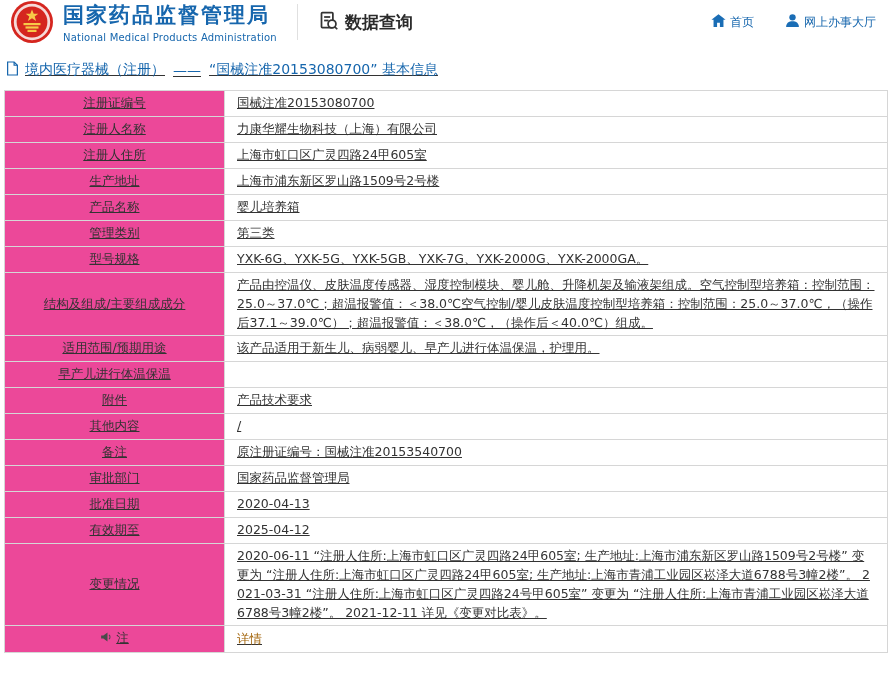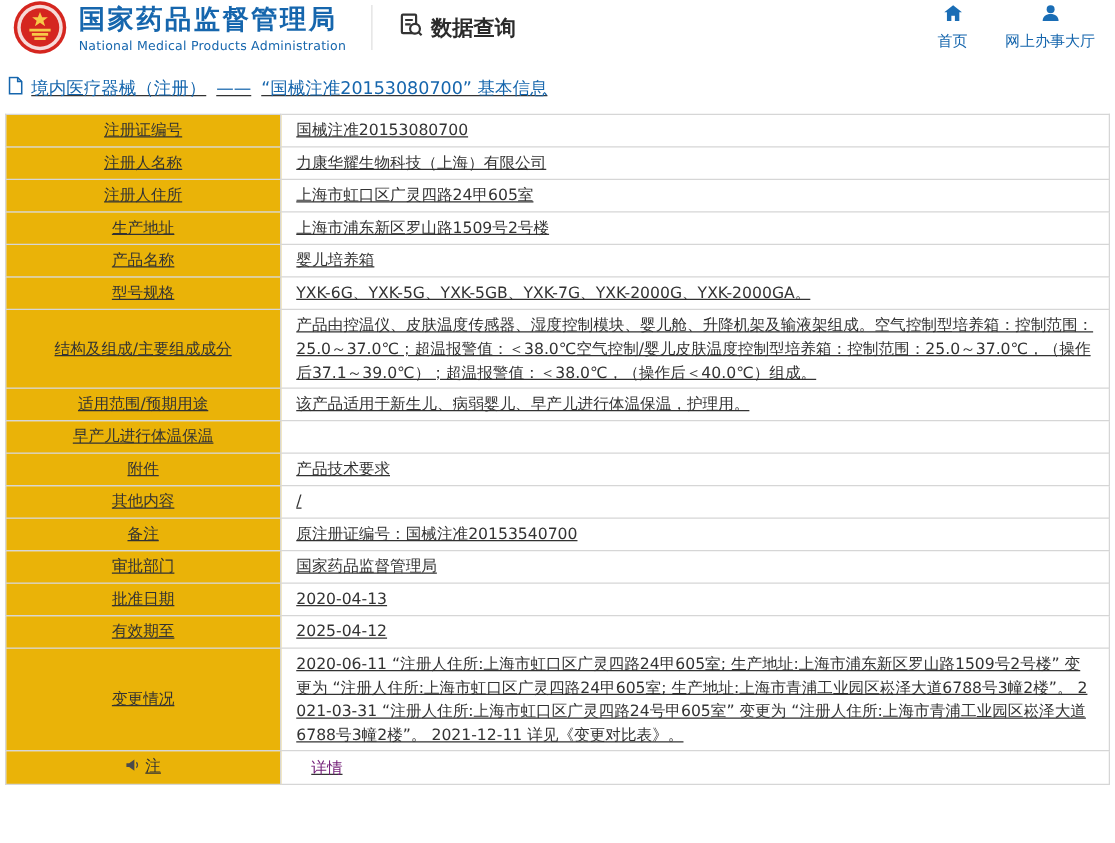--- a/index.html
+++ b/index.html
@@ -18,45 +18,45 @@
   }
   .logo { flex:0 0 auto; }
   .logo svg { display:block; }
   .org { margin-left:9px; }
   .org-cn { font-size:21px; font-weight:bold; color:#1666ad; letter-spacing:2px; }
   .org-en { font-size:10px; color:#1666ad; margin-top:3px; letter-spacing:0.2px; }
   .vdiv { width:1px; height:36px; background:#e0e0e0; margin:0 20px; }
   .app-title { display:flex; align-items:center; gap:6px; font-size:17px; font-weight:bold; color:#2b2b2b;text-align:center; }
   .header-nav { margin-left:auto; display:flex; gap:30px; }
   .nav-item {
-    display:flex; flex-direction:column; align-items:center; gap:3px;
+    display:flex; align-items:center; gap:3px;
     font-size:12px; color:#1666ad; text-decoration:none; cursor:pointer;
   }
   .blue-bar { height:7px; background:#1569b3; }
 
   
   .content { flex:0 0 auto; padding:0 4px;text-decoration:underline; }
   .breadcrumb {
     display:flex; align-items:center; gap:6px;
     padding:17px 0 11px 2px; font-size:14px; color:#1666ad;
   }
   .bc-sep { margin:0 2px; }
 
   .info-table { width:100%; border-collapse:collapse; table-layout:fixed; }
   .info-table td {
     border:1px solid #d6d6d6;
     font-size:12.5px; line-height:1.5;
     padding:3px 12px; vertical-align:middle;
     height:26px;
   }
   .label-cell {
-    width:220px; background:#eab308; text-align:center; color:#333;
+    width:220px; background:#ec4899; text-align:center; color:#333;
   }
   .value-cell { text-align:left; color:#333; word-break:break-all; }
-  .value-cell a { color:#701a75; text-decoration:none; cursor:pointer;margin-left:12px; }
+  .value-cell a { color:#a16207; text-decoration:none; cursor:pointer; }
   .label-icon { display:inline-block; margin-right:4px; vertical-align:-1px; }
 
   .page-footer { margin-top:auto; height:14px; background:#f1f1f1; }
 </style>
 </head>
 <body>
 
 <div class="page">
 
   <header class="site-header">
@@ -140,20 +140,24 @@
           </tr>
           <tr>
             <td class="label-cell">生产地址</td>
             <td class="value-cell">上海市浦东新区罗山路1509号2号楼</td>
           </tr>
           <tr>
             <td class="label-cell">产品名称</td>
             <td class="value-cell">婴儿培养箱</td>
           </tr>
           <tr>
+            <td class="label-cell">管理类别</td>
+            <td class="value-cell">第三类</td>
+          </tr>
+          <tr>
             <td class="label-cell">型号规格</td>
             <td class="value-cell">YXK-6G、YXK-5G、YXK-5GB、YXK-7G、YXK-2000G、YXK-2000GA。</td>
           </tr>
           <tr>
             <td class="label-cell">结构及组成/主要组成成分</td>
             <td class="value-cell">产品由控温仪、皮肤温度传感器、湿度控制模块、婴儿舱、升降机架及输液架组成。空气控制型培养箱：控制范围：25.0～37.0℃；超温报警值：＜38.0℃空气控制/婴儿皮肤温度控制型培养箱：控制范围：25.0～37.0℃，（操作后37.1～39.0℃）；超温报警值：＜38.0℃，（操作后＜40.0℃）组成。</td>
           </tr>
           <tr>
             <td class="label-cell">适用范围/预期用途</td>
             <td class="value-cell">该产品适用于新生儿、病弱婴儿、早产儿进行体温保温，护理用。</td>

